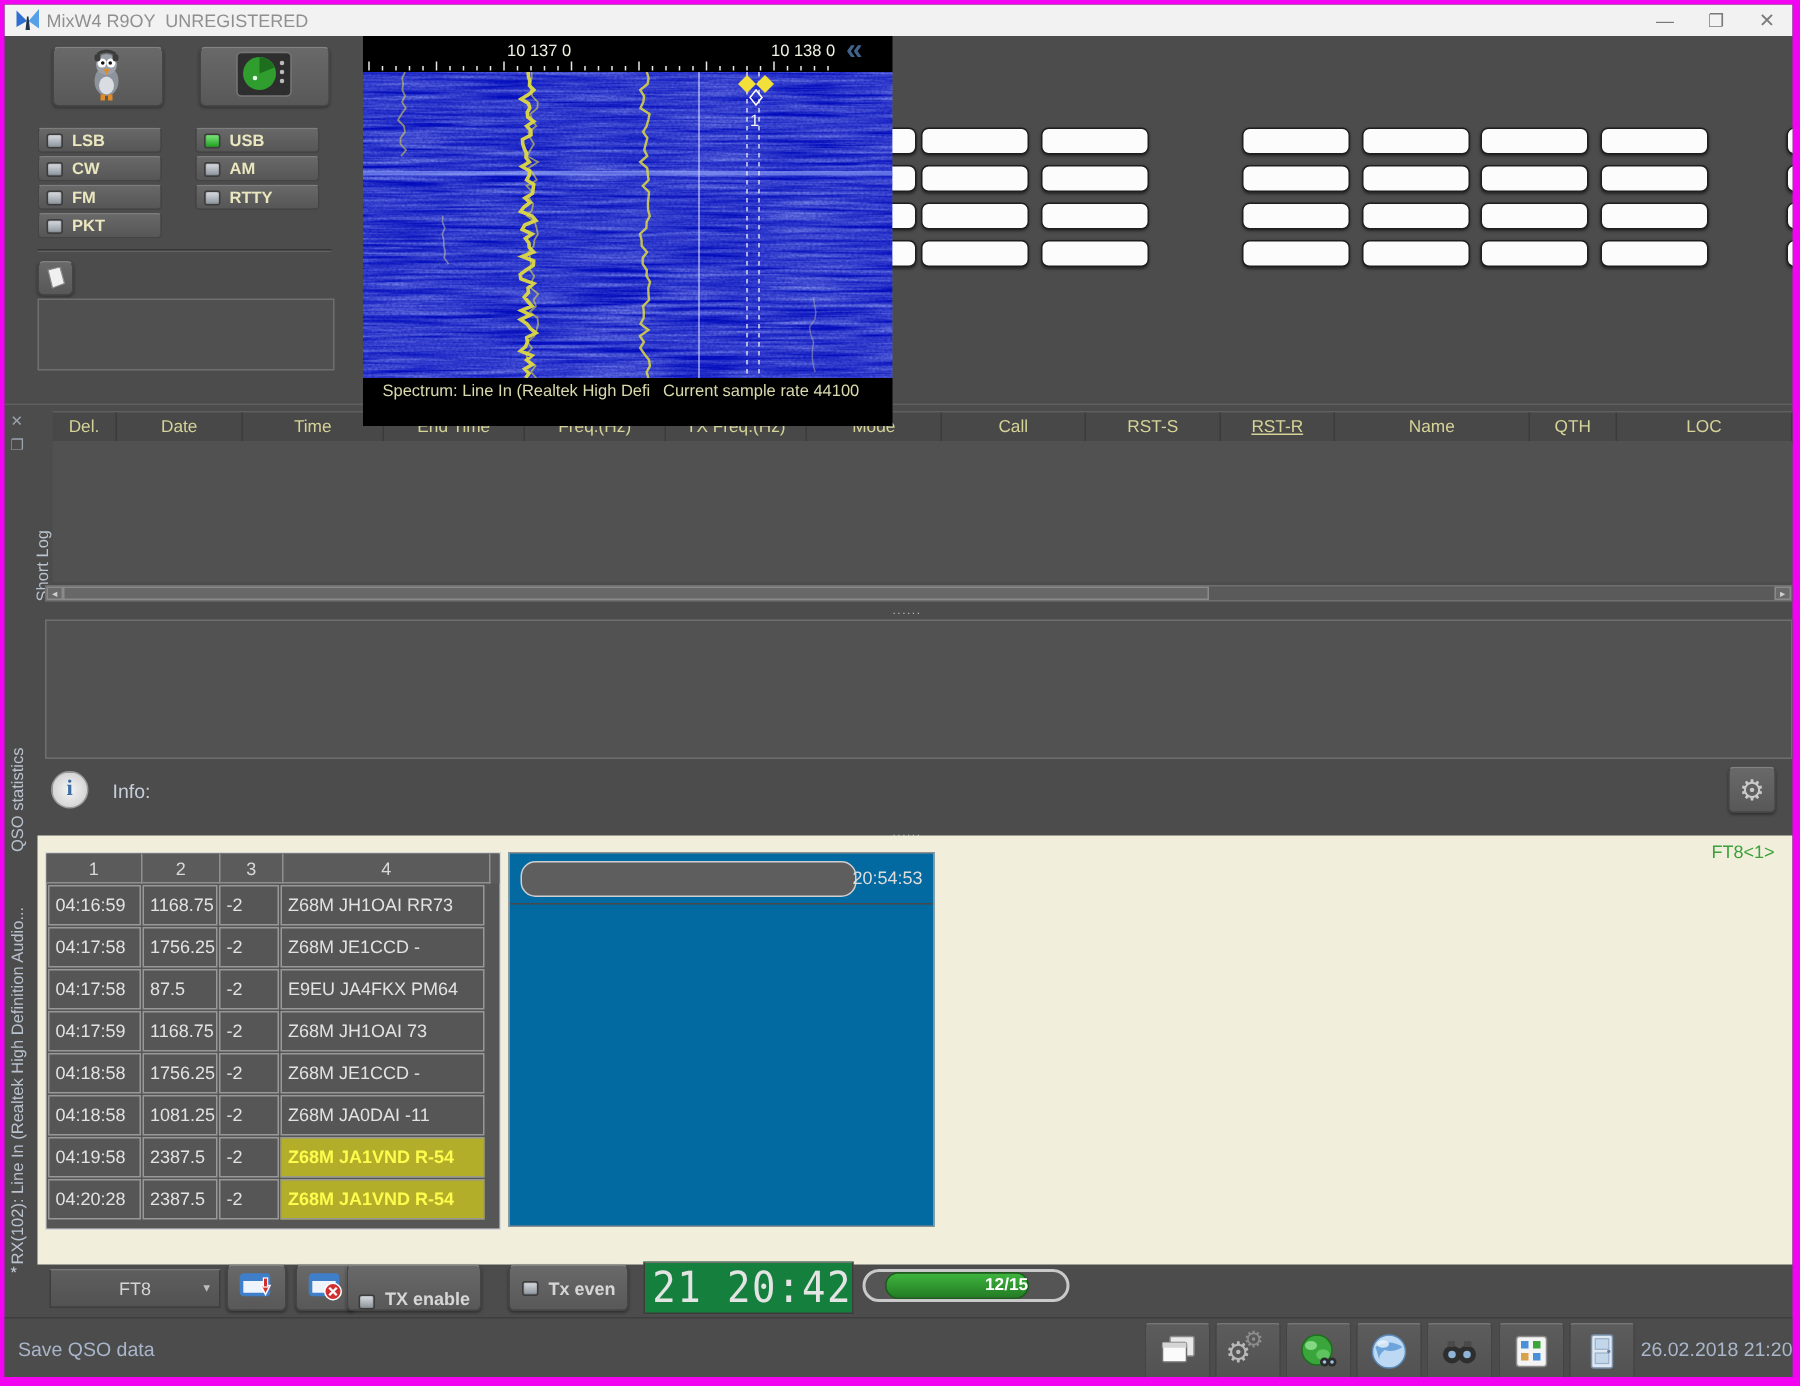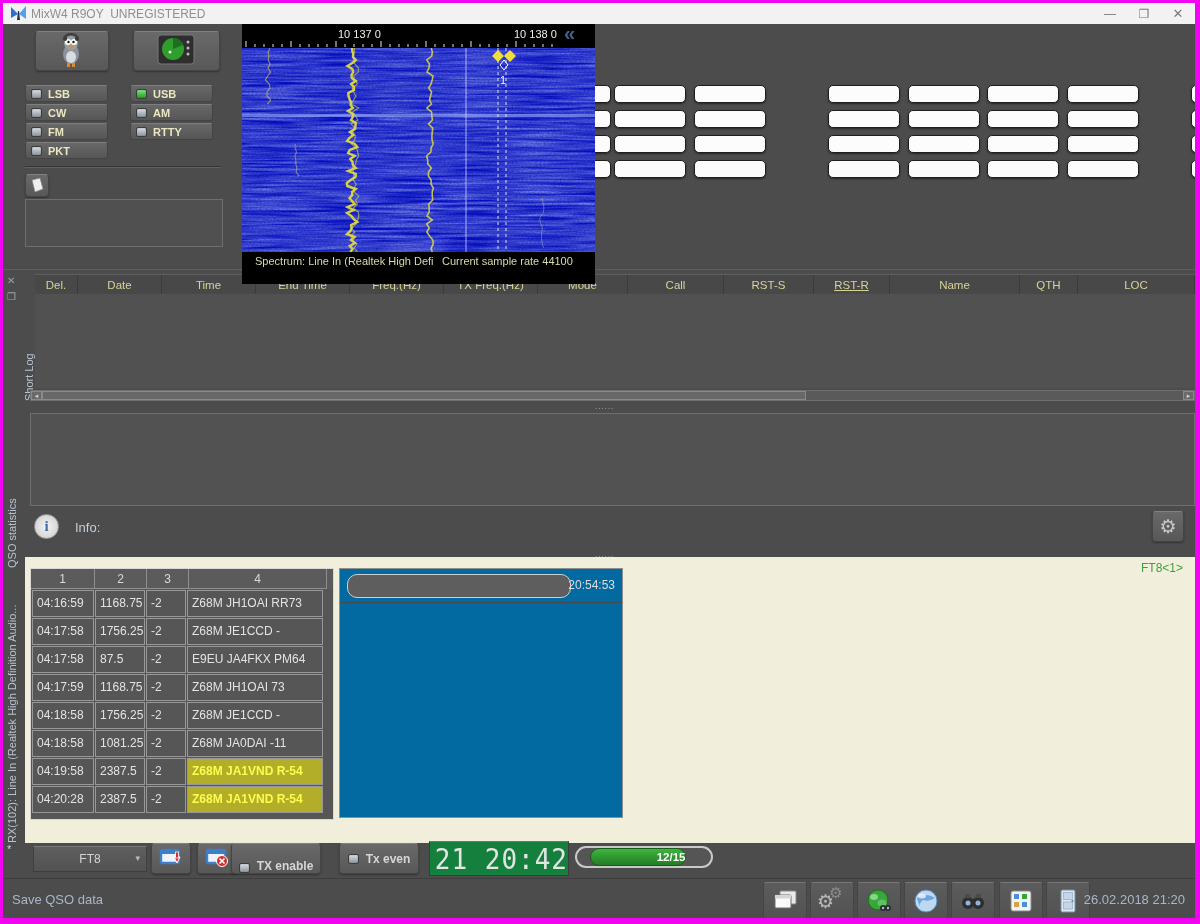--- a/index.html
+++ b/index.html
@@ -469,16 +469,16 @@
       </svg>
     </div>
     <div class="sb-btn abs" style="left:1043px;top:3px">
       <svg width="20" height="26" viewBox="0 0 20 26">
         <rect x="3" y="2" width="14" height="22" rx="1.5" fill="#dde8f4" stroke="#7a90a8"></rect>
         <rect x="5.5" y="4.5" width="9" height="7" fill="#c3d6ea" stroke="#9ab0c6" stroke-width="0.8"></rect>
         <rect x="5.5" y="14" width="9" height="7" fill="#c3d6ea" stroke="#9ab0c6" stroke-width="0.8"></rect>
         <circle cx="14.5" cy="13" r="1.1" fill="#6a7f95"></circle>
       </svg>
     </div>
-    <span class="abs" style="right:10px;top:13px;font-size:13px;color:#a9b6c9">26.02.2018 21:20</span>
+    <span class="abs" style="right:0;top:13px;font-size:13px;color:#a9b6c9">26.02.2018 21:20</span>
   </div>
 
 </div>
 
 </body></html>

